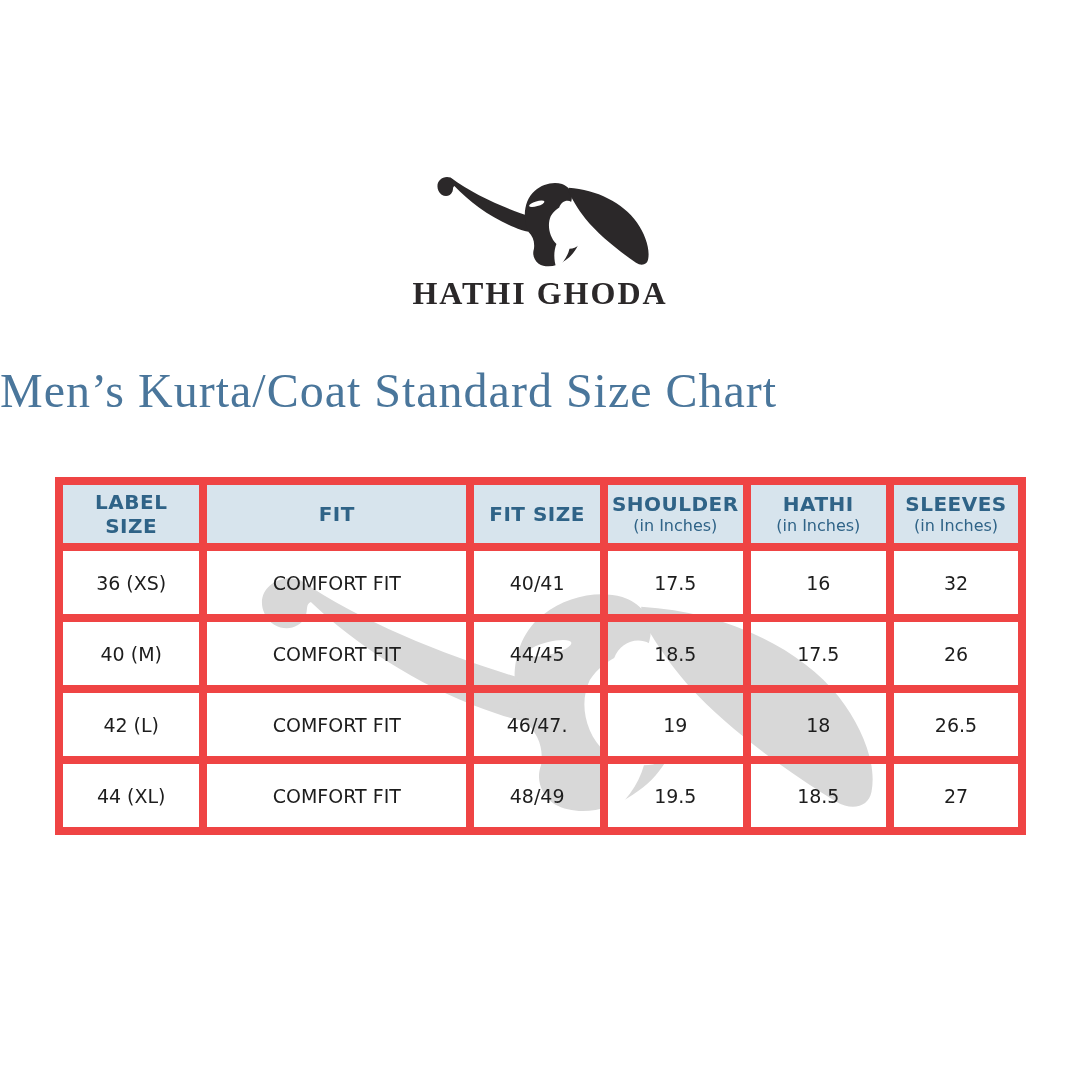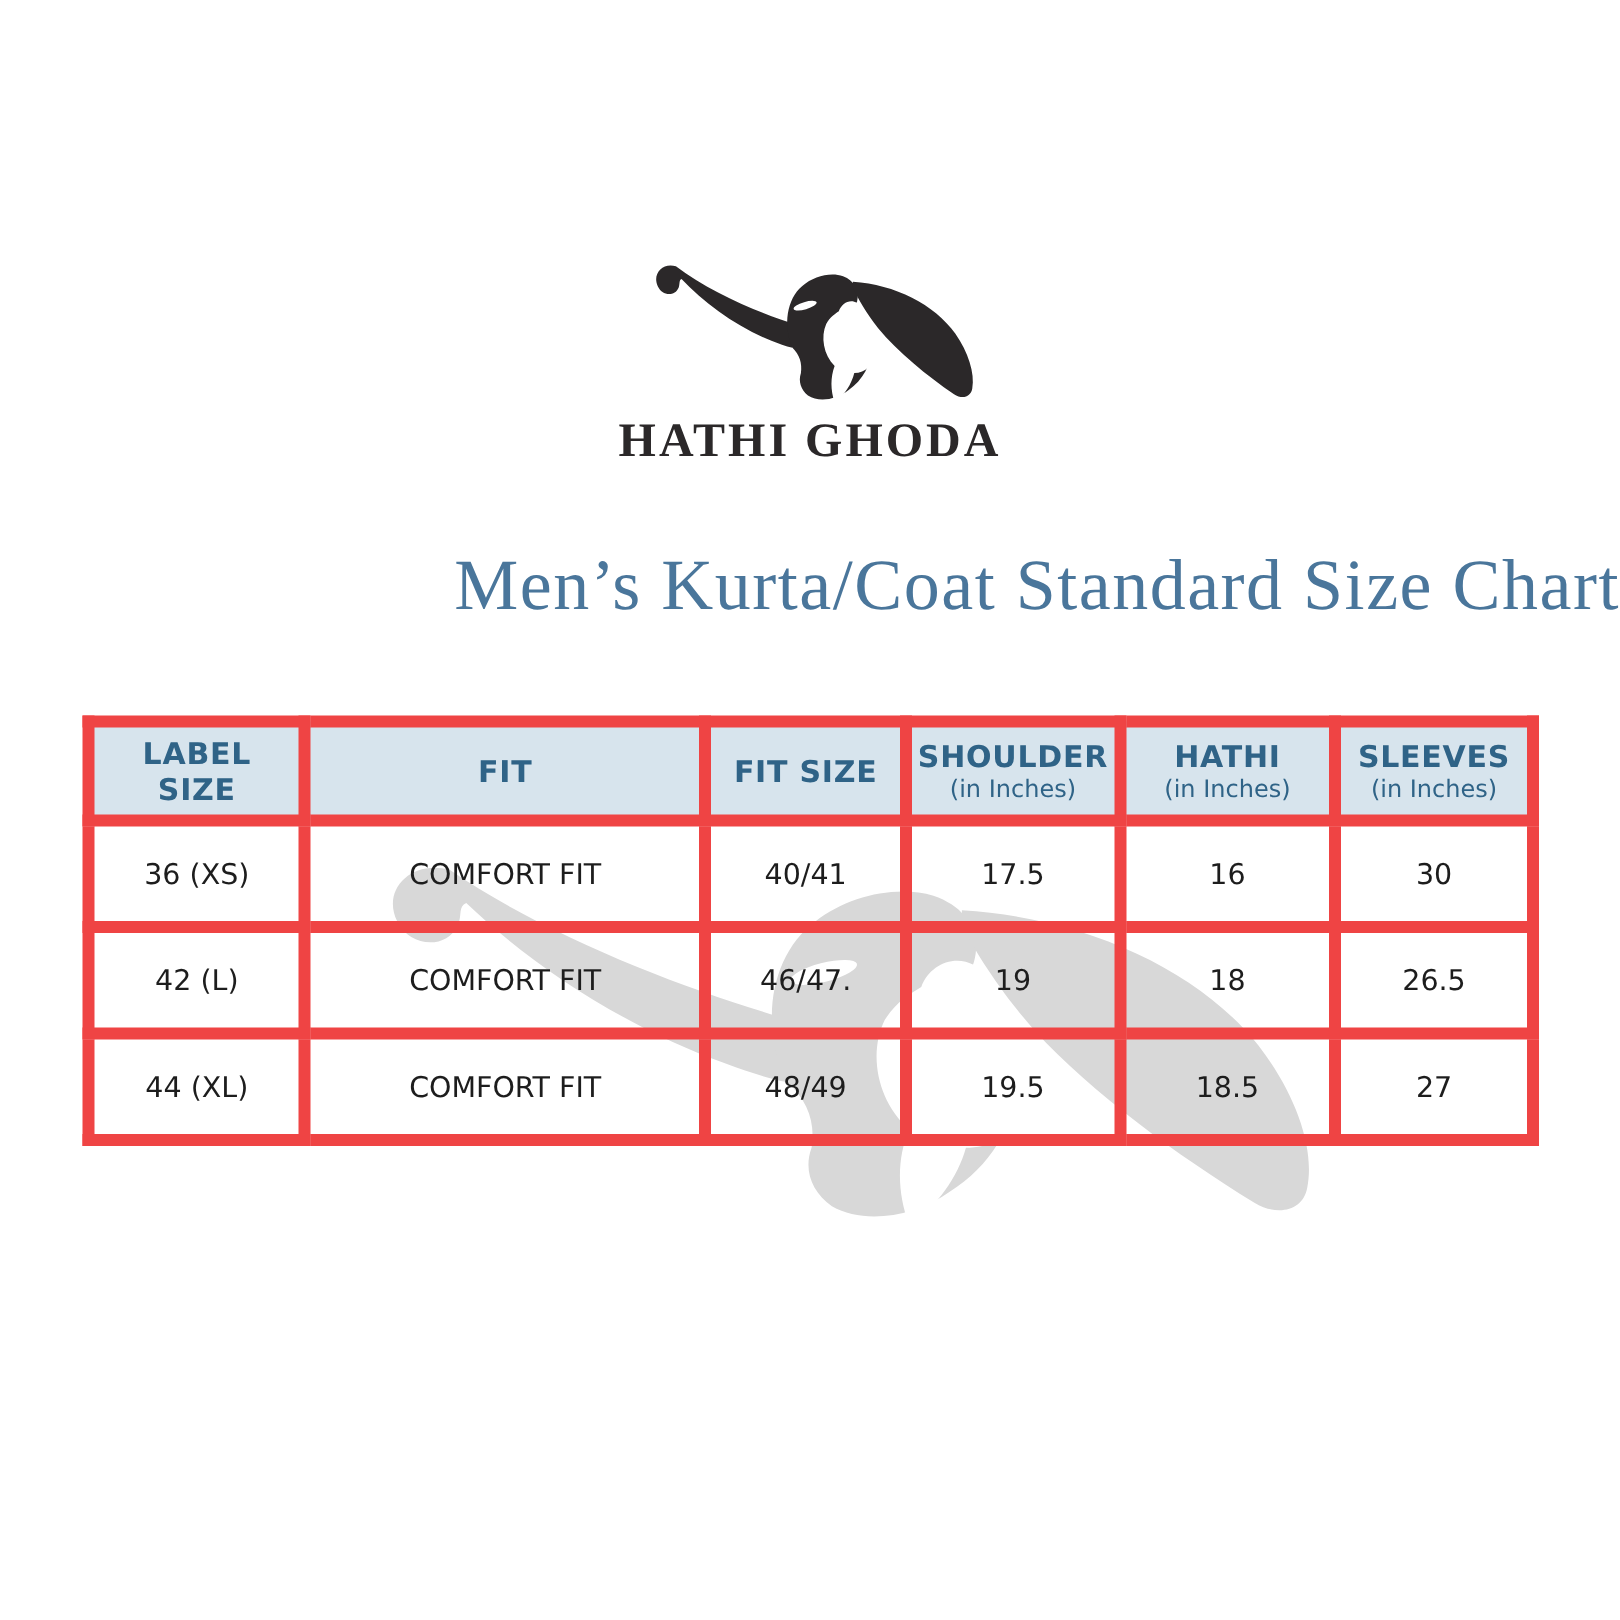--- a/index.html
+++ b/index.html
@@ -16,21 +16,21 @@
   .brand svg.logo-graphic { width:225px; height:103px; display:block; margin:0 auto; color:#2b2829; }
   .brand-name {
     margin-top:1px;
     font-family:"Liberation Serif", serif; font-weight:bold;
     font-size:32px; letter-spacing:2px; color:#2b2829;
   }
 
   
   .page-title {
     position:absolute; top:342px; left:0; width:100%;
-    text-align:right;
+    text-align:left;
     font-family:"Liberation Serif", serif;
     font-size:48px; font-weight:normal; letter-spacing:1px;
     color:#4a769b;
   }
 
   
   .table-wrap { position:absolute; left:55px; top:456px; width:971px; height:470px; }
 
   .watermark-logo {
     position:absolute; left:180px; top:86px;
@@ -135,21 +135,29 @@
           </th>
         </tr>
       </thead>
       <tbody>
         <tr>
           <td>36 (XS)</td>
           <td>COMFORT FIT</td>
           <td>40/41</td>
           <td>17.5</td>
           <td>16</td>
-          <td>30</td>
+          <td>32</td>
+        </tr>
+        <tr>
+          <td>40 (M)</td>
+          <td>COMFORT FIT</td>
+          <td>44/45</td>
+          <td>18.5</td>
+          <td>17.5</td>
+          <td>26</td>
         </tr>
         <tr>
           <td>42 (L)</td>
           <td>COMFORT FIT</td>
           <td>46/47.</td>
           <td>19</td>
           <td>18</td>
           <td>26.5</td>
         </tr>
         <tr>

